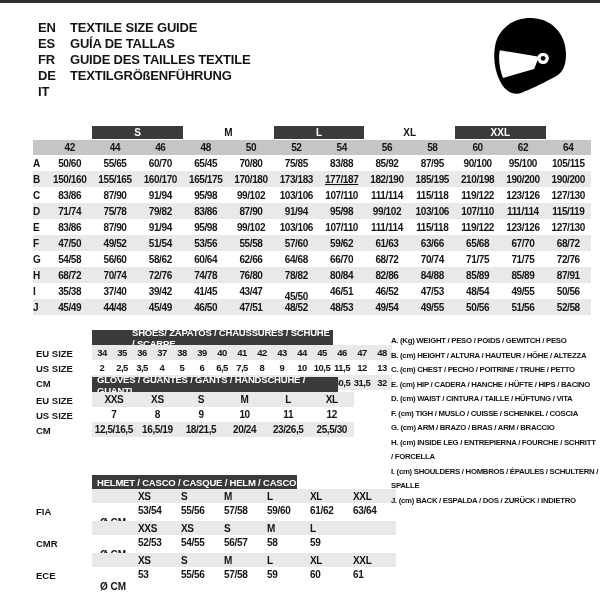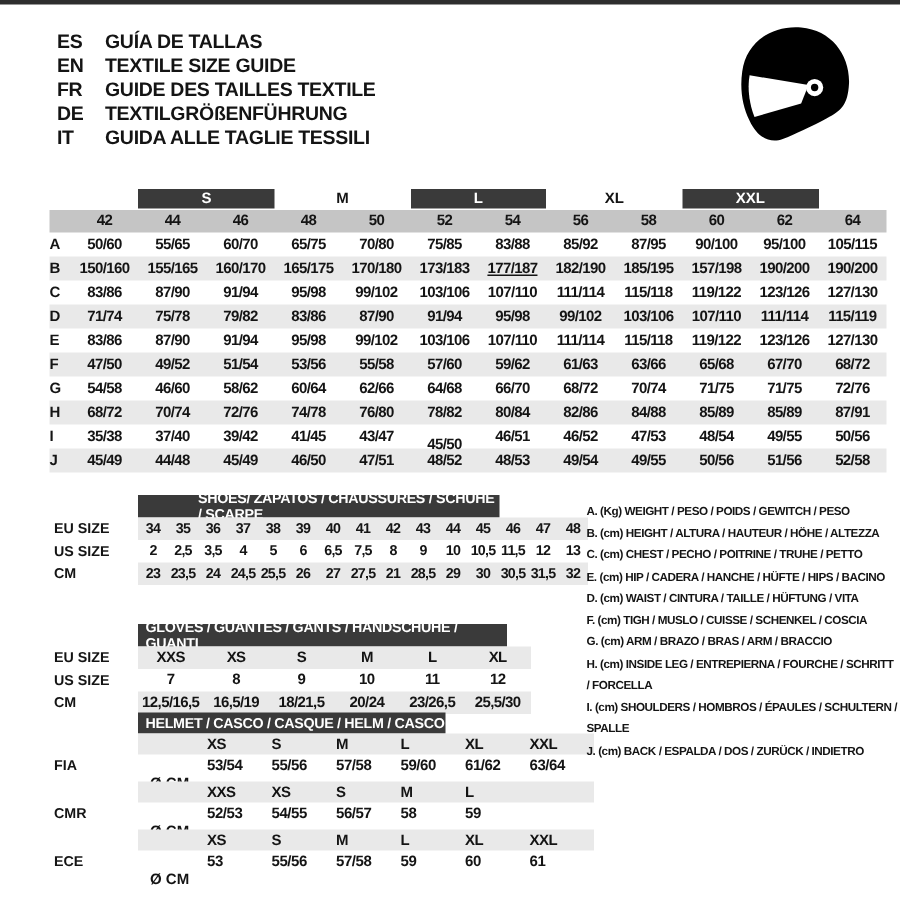--- a/index.html
+++ b/index.html
@@ -59,38 +59,37 @@
   .legend{position:absolute;left:391px;top:334px;width:208px;
           font-size:7.8px;line-height:14.5px;letter-spacing:-0.3px;}
 </style>
 </head>
 <body>
 
 <div class="top-border"></div>
 
 <div class="lang-block" id="lang-block">
     <div class="lang-row">
+      <span class="lang-code">EN</span>
+      <span class="lang-text">TEXTILE SIZE GUIDE</span>
+    </div>
+    <div class="lang-row">
       <span class="lang-code">ES</span>
       <span class="lang-text">GUÍA DE TALLAS</span>
-    </div>
-    <div class="lang-row">
-      <span class="lang-code">EN</span>
-      <span class="lang-text">TEXTILE SIZE GUIDE</span>
     </div>
     <div class="lang-row">
       <span class="lang-code">FR</span>
       <span class="lang-text">GUIDE DES TAILLES TEXTILE</span>
     </div>
     <div class="lang-row">
       <span class="lang-code">DE</span>
       <span class="lang-text">TEXTILGRÖßENFÜHRUNG</span>
     </div>
     <div class="lang-row">
       <span class="lang-code">IT</span>
-      <span class="lang-text">GUIDA ALLE TAGLIE TESSILI</span>
     </div>
   </div>
 
 <div class="logo">
   <svg viewBox="0 0 100 110" width="82" height="90">
     <path d="M55 4 C80 6 95 27 94 50 C93 67 88 72 76 78 C63 85 50 91 40 95 C29 99 19 93 13 80 C7 68 5 54 7 40 C10 16 31 2 55 4 Z" fill="#000"></path>
     <path d="M13 43 L61 51 L55 66 L17 77 C13 67 11 54 13 43 Z" fill="#fff"></path>
     <circle cx="66" cy="53" r="7" fill="#fff"></circle>
     <circle cx="66" cy="53" r="3" fill="#000"></circle>
   </svg>
@@ -119,42 +118,42 @@
       <div class="mt-cell" style="width: 45.3333px;">58</div>
       <div class="mt-cell" style="width: 45.3333px;">60</div>
       <div class="mt-cell" style="width: 45.3333px;">62</div>
       <div class="mt-cell" style="width: 45.3333px;">64</div>
     </div>
     <div class="mt-row">
       <div class="mt-label">A</div>
       <div class="mt-cell" style="width: 45.3333px;">50/60</div>
       <div class="mt-cell" style="width: 45.3333px;">55/65</div>
       <div class="mt-cell" style="width: 45.3333px;">60/70</div>
-      <div class="mt-cell" style="width: 45.3333px;">65/75</div>
+      <div class="mt-cell" style="width: 45.3333px;">65/45</div>
       <div class="mt-cell" style="width: 45.3333px;">70/80</div>
       <div class="mt-cell" style="width: 45.3333px;">75/85</div>
       <div class="mt-cell" style="width: 45.3333px;">83/88</div>
       <div class="mt-cell" style="width: 45.3333px;">85/92</div>
       <div class="mt-cell" style="width: 45.3333px;">87/95</div>
       <div class="mt-cell" style="width: 45.3333px;">90/100</div>
       <div class="mt-cell" style="width: 45.3333px;">95/100</div>
       <div class="mt-cell" style="width: 45.3333px;">105/115</div>
     </div>
     <div class="mt-row shaded">
       <div class="mt-label">B</div>
       <div class="mt-cell" style="width: 45.3333px;">150/160</div>
       <div class="mt-cell" style="width: 45.3333px; text-align: center;">155/165</div>
       <div class="mt-cell" style="width: 45.3333px;">160/170</div>
       <div class="mt-cell" style="width: 45.3333px;">165/175</div>
       <div class="mt-cell" style="width: 45.3333px;">170/180</div>
       <div class="mt-cell" style="width: 45.3333px;">173/183</div>
       <div class="mt-cell" style="width: 45.3333px; text-decoration: underline;">177/187</div>
       <div class="mt-cell" style="width: 45.3333px;">182/190</div>
       <div class="mt-cell" style="width: 45.3333px;">185/195</div>
-      <div class="mt-cell" style="width: 45.3333px;">157/198</div>
+      <div class="mt-cell" style="width: 45.3333px;">210/198</div>
       <div class="mt-cell" style="width: 45.3333px;">190/200</div>
       <div class="mt-cell" style="width: 45.3333px;">190/200</div>
     </div>
     <div class="mt-row">
       <div class="mt-label">C</div>
       <div class="mt-cell" style="width: 45.3333px;">83/86</div>
       <div class="mt-cell" style="width: 45.3333px;">87/90</div>
       <div class="mt-cell" style="width: 45.3333px;">91/94</div>
       <div class="mt-cell" style="width: 45.3333px;">95/98</div>
       <div class="mt-cell" style="width: 45.3333px;">99/102</div>
@@ -207,21 +206,21 @@
       <div class="mt-cell" style="width: 45.3333px;">59/62</div>
       <div class="mt-cell" style="width: 45.3333px;">61/63</div>
       <div class="mt-cell" style="width: 45.3333px;">63/66</div>
       <div class="mt-cell" style="width: 45.3333px;">65/68</div>
       <div class="mt-cell" style="width: 45.3333px;">67/70</div>
       <div class="mt-cell" style="width: 45.3333px;">68/72</div>
     </div>
     <div class="mt-row">
       <div class="mt-label">G</div>
       <div class="mt-cell" style="width: 45.3333px;">54/58</div>
-      <div class="mt-cell" style="width: 45.3333px;">46/60</div>
+      <div class="mt-cell" style="width: 45.3333px;">56/60</div>
       <div class="mt-cell" style="width: 45.3333px;">58/62</div>
       <div class="mt-cell" style="width: 45.3333px;">60/64</div>
       <div class="mt-cell" style="width: 45.3333px;">62/66</div>
       <div class="mt-cell" style="width: 45.3333px;">64/68</div>
       <div class="mt-cell" style="width: 45.3333px;">66/70</div>
       <div class="mt-cell" style="width: 45.3333px;">68/72</div>
       <div class="mt-cell" style="width: 45.3333px;">70/74</div>
       <div class="mt-cell" style="width: 45.3333px;">71/75</div>
       <div class="mt-cell" style="width: 45.3333px;">71/75</div>
       <div class="mt-cell" style="width: 45.3333px;">72/76</div>
@@ -330,21 +329,21 @@
         <div class="cell">28,5</div>
         <div class="cell">29</div>
         <div class="cell">30</div>
         <div class="cell">30,5</div>
         <div class="cell">31,5</div>
         <div class="cell">32</div>
       </div>
     </div>
   </div>
 
-<div class="section gloves" id="gloves-section" style="top:416px;">
+<div class="section gloves" id="gloves-section" style="top:377px;">
   <div class="sec-band">GLOVES / GUANTES / GANTS / HANDSCHUHE / GUANTI</div>
 <div class="sec-row">
       <div class="sec-label">EU SIZE</div>
       <div class="sec-cells shaded">
         <div class="cell">XXS</div>
         <div class="cell">XS</div>
         <div class="cell">S</div>
         <div class="cell">M</div>
         <div class="cell">L</div>
         <div class="cell">XL</div>

